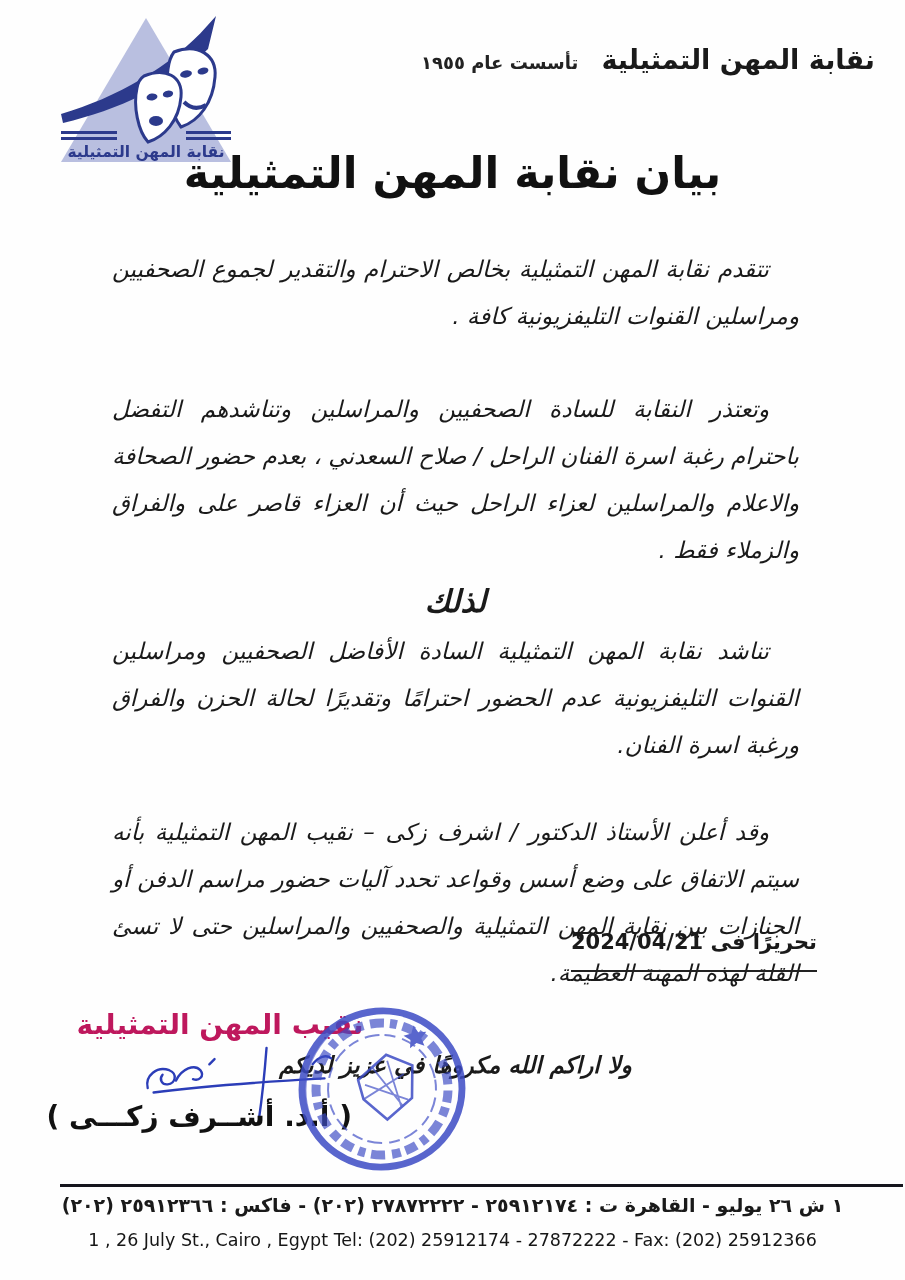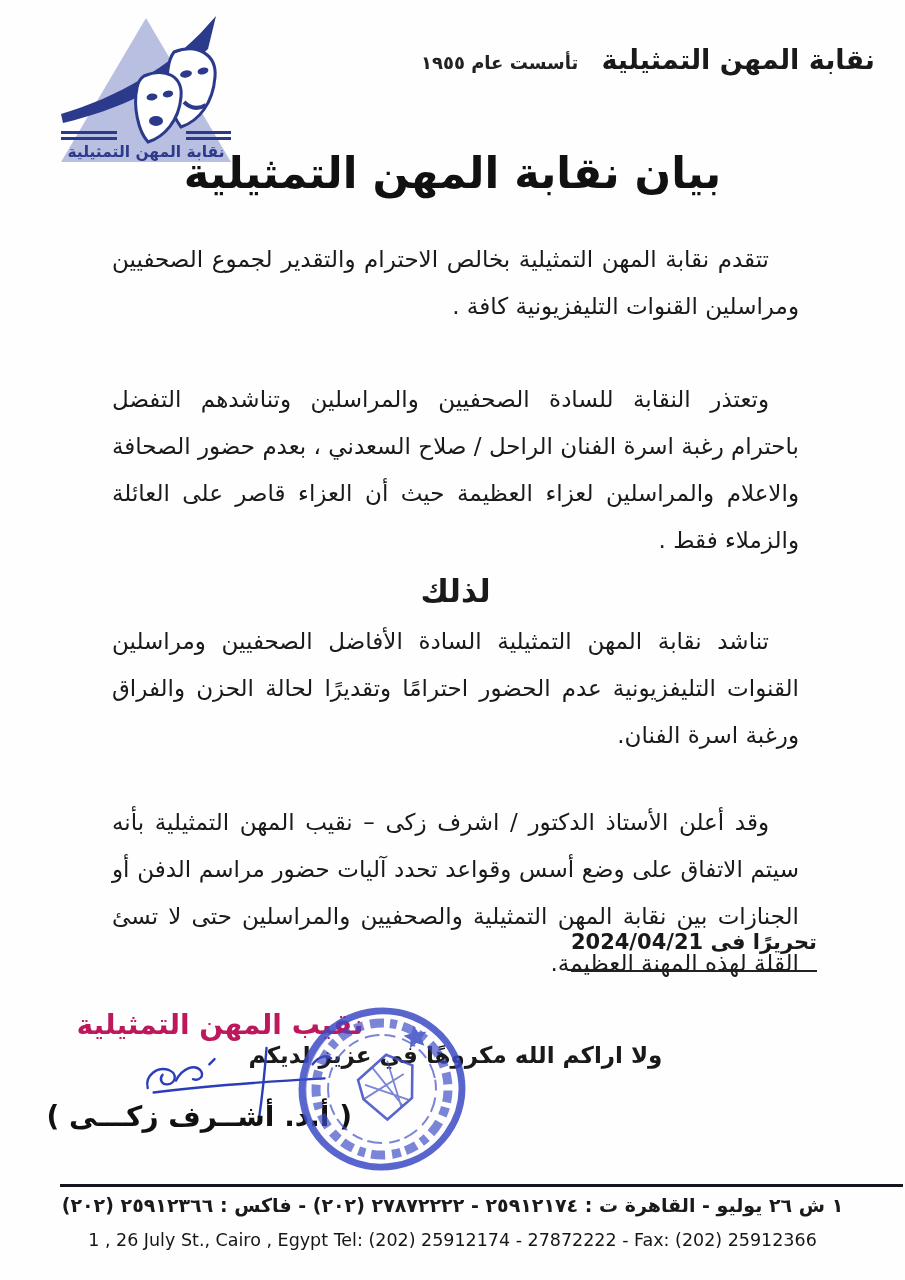--- a/index.html
+++ b/index.html
@@ -22,23 +22,23 @@
   .org-founded { font-size:18px; font-weight:bold; margin-right:18px; color:#222;margin-left:37px; }
   
   .doc-title {
     position:absolute; top:148px; left:0; width:100%;
     direction:rtl; text-align:center;
     font-size:43px; font-weight:900; letter-spacing:1px;
     color:#111;
   }
   
   .body-text {
-    position:absolute; top:236px; right:106px; left:112px;
+    position:absolute; top:246px; right:106px; left:112px;
     direction:rtl; text-align:justify;
-    font-size:23px; line-height:47px;
+    font-size:23px; line-height:47px;font-style:italic;
   }
   .body-text p { text-indent:30px; }
   .p1 { margin-bottom:46px; }
   .p2 { margin-bottom:0; }
   .therefore {
     text-align:center; font-weight:900; font-size:31px;
     line-height:50px; margin:2px 0 2px 0;
   }
   .p3 { margin-bottom:40px; }
   .p4 { margin-bottom:44px; }
@@ -106,21 +106,21 @@
 
   <div class="org-line">
     <span class="org-name">نقابة المهن التمثيلية</span>
     <span class="org-founded">تأسست عام ١٩٥٥</span>
   </div>
 
   <div class="doc-title">بيان نقابة المهن التمثيلية</div>
 
   <div class="body-text">
     <p class="p1">تتقدم نقابة المهن التمثيلية بخالص الاحترام والتقدير لجموع الصحفيين ومراسلين القنوات التليفزيونية كافة .</p>
-    <p class="p2">وتعتذر النقابة للسادة الصحفيين والمراسلين وتناشدهم التفضل باحترام رغبة اسرة الفنان الراحل / صلاح السعدني ، بعدم حضور الصحافة والاعلام والمراسلين لعزاء العظيمة حيث أن العزاء قاصر على العائلة والزملاء فقط .</p>
+    <p class="p2">وتعتذر النقابة للسادة الصحفيين والمراسلين وتناشدهم التفضل باحترام رغبة اسرة الفنان الراحل / صلاح السعدني ، بعدم حضور الصحافة والاعلام والمراسلين لعزاء الراحل حيث أن العزاء قاصر على والفراق والزملاء فقط .</p>
     <div class="therefore">لذلك</div>
     <p class="p3">تناشد نقابة المهن التمثيلية السادة الأفاضل الصحفيين ومراسلين القنوات التليفزيونية عدم الحضور احترامًا وتقديرًا لحالة الحزن والفراق ورغبة اسرة الفنان.</p>
     <p class="p4">وقد أعلن الأستاذ الدكتور / اشرف زكى – نقيب المهن التمثيلية بأنه سيتم الاتفاق على وضع أسس وقواعد تحدد آليات حضور مراسم الدفن أو الجنازات بين نقابة المهن التمثيلية والصحفيين والمراسلين حتى لا تسئ القلة لهذه المهنة العظيمة.</p>
     <div class="closing">
       <div>ولا اراكم الله مكروهًا في عزيز لديكم</div>
     </div>
   </div>
 
   <div class="date-line">تحريرًا فى 2024/04/21</div>
 

